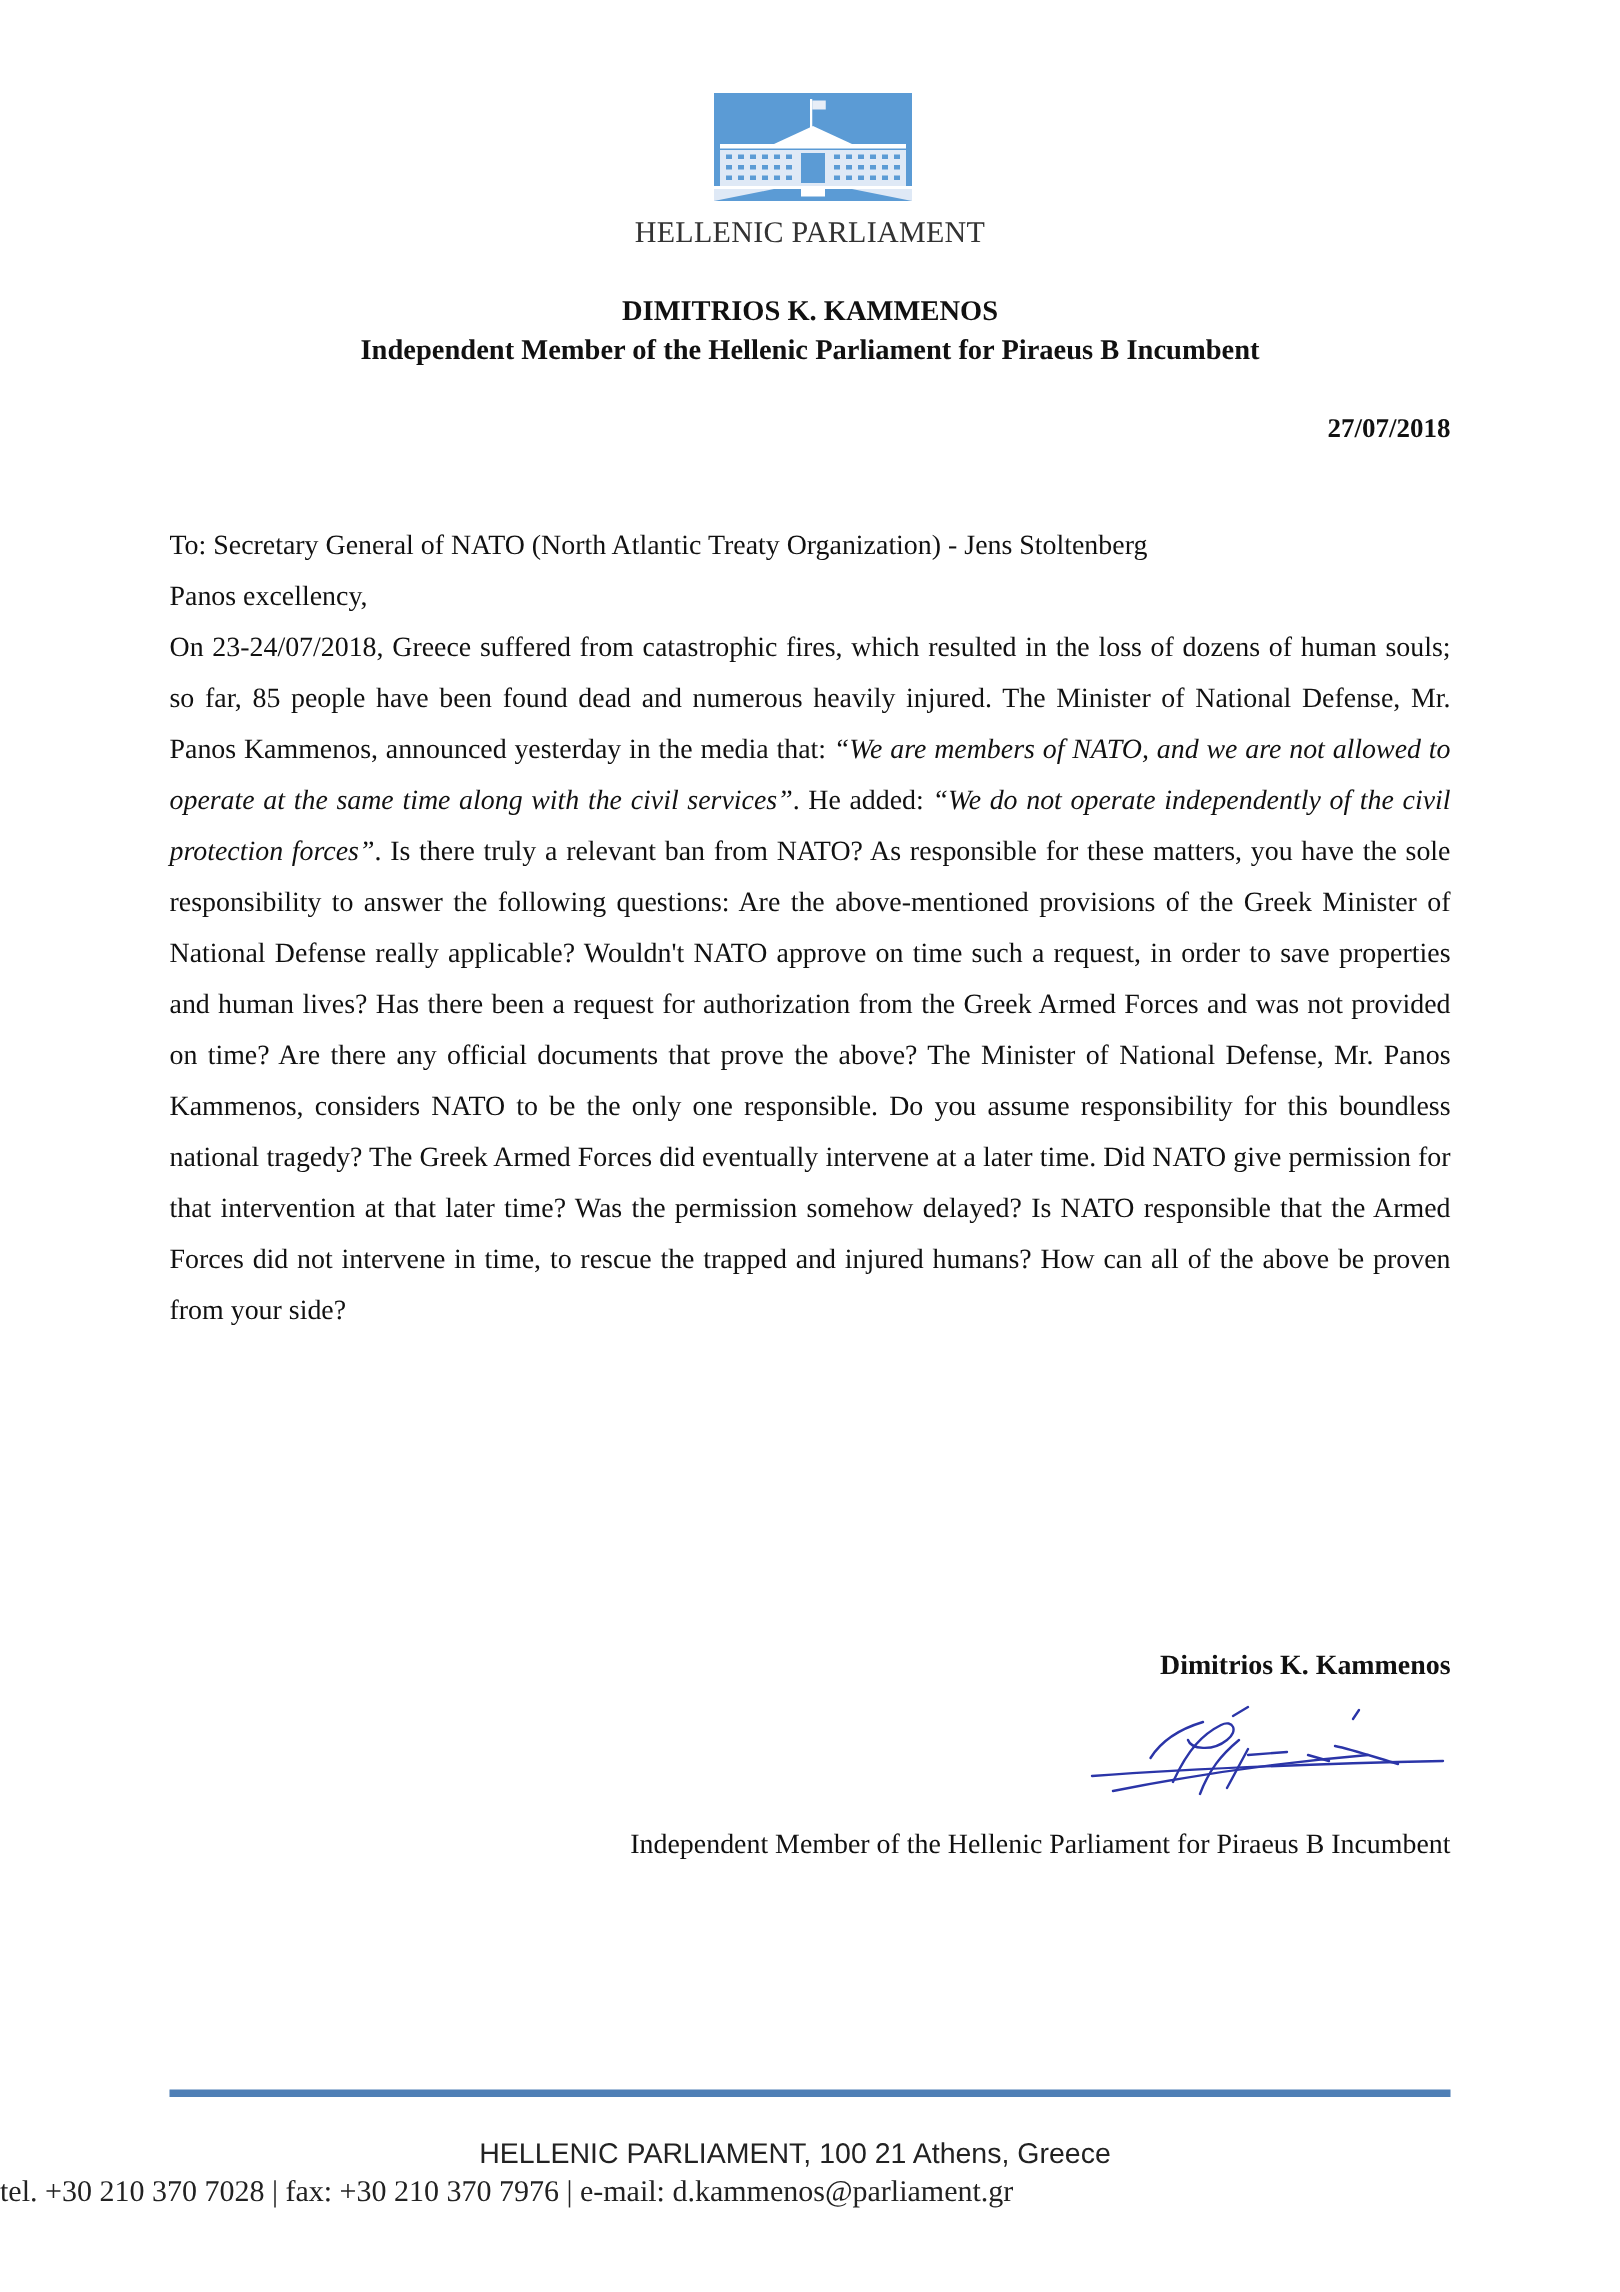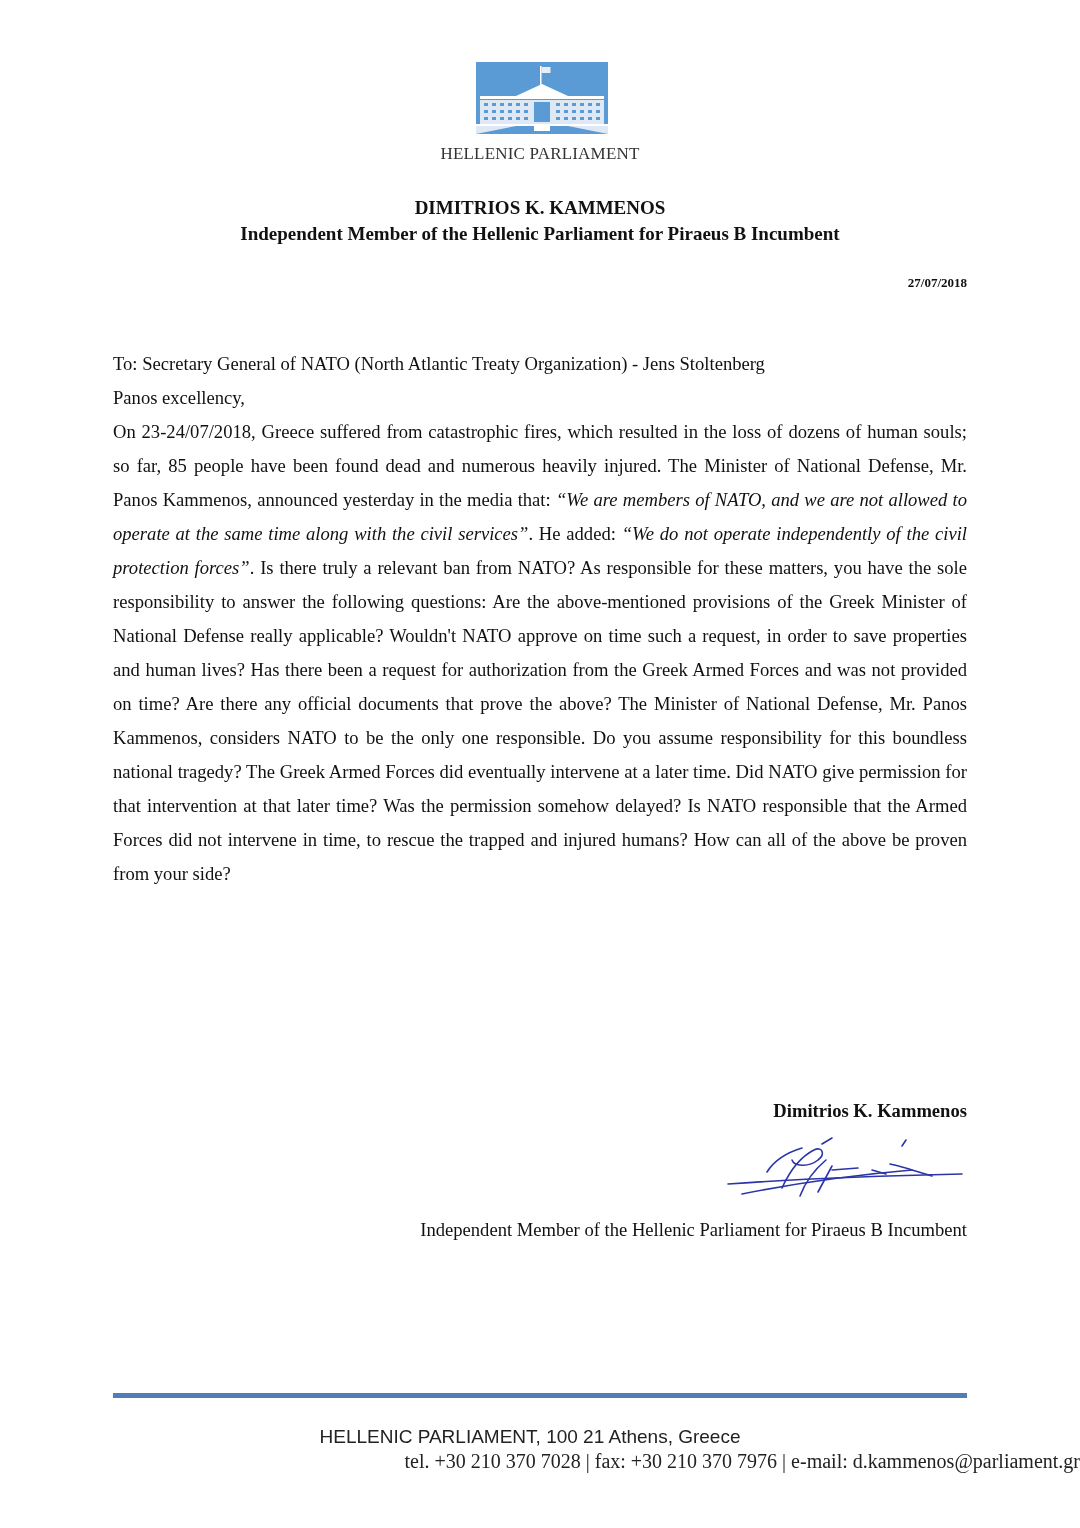--- a/index.html
+++ b/index.html
@@ -1,31 +1,31 @@
 <!DOCTYPE html>
 <html><head>
 <meta charset="utf-8">
 <style>
   html, body { margin:0; padding:0; background:#ffffff; }
   body { width:1080px; height:1528px; position:relative; overflow:hidden; color:#111; font-family:"Liberation Serif","DejaVu Serif",serif; }
   .logo { position:absolute; left:476px; top:62px; width:132px; height:72px; }
-  .logo-text { position:absolute; left:0; width:1080px; top:144px; text-align:center; font-size:17px; letter-spacing:0.2px; color:#333; }
+  .logo-text { position:absolute; left:0; width:1080px; top:144px; text-align:center; font-size:20px; letter-spacing:0.2px; color:#333; }
   .author-name { position:absolute; left:0; width:1080px; top:197px; text-align:center; font-weight:bold; font-size:19px; }
   .author-role { position:absolute; left:0; width:1080px; top:223px; text-align:center; font-weight:bold; font-size:19px; }
-  .date { position:absolute; right:113px; top:275px; font-weight:bold; font-size:13px; }
+  .date { position:absolute; right:113px; top:275px; font-weight:bold; font-size:18px; }
   .content { position:absolute; left:113px; width:854px; top:347px; font-size:18.6px; line-height:34px; text-align:justify; }
   .recipient { font-weight:normal; }
   .content p { margin:0; }
   .content em { font-style:italic; }
   .sig-name { position:absolute; right:113px; top:1100px; font-weight:bold; font-size:18.6px; }
   .signature { position:absolute; left:722px; top:1136px; width:245px; height:70px; }
   .sig-role { position:absolute; right:113px; top:1219px; font-size:18.6px; }
   .footer-rule { position:absolute; left:113px; width:854px; top:1393px; height:5px; background:#4f7fb6; }
   .footer-line1 { position:absolute; left:0; width:1060px; top:1426px; text-align:center; font-family:"Liberation Sans","DejaVu Sans",sans-serif; font-size:19px; color:#222; }
-  .footer-line2 { position:absolute; left:0; width:1080px; top:1450px; text-align:right; font-size:20px; color:#222; }
+  .footer-line2 { position:absolute; left:0; width:1080px; top:1450px; text-align:left; font-size:20px; color:#222; }
 </style>
 </head>
 <body>
 
 <svg class="logo" viewBox="0 0 132 72" xmlns="http://www.w3.org/2000/svg">
   <rect x="0" y="0" width="132" height="72" fill="#5b9bd5"></rect>
 
   <rect x="64" y="4" width="1.5" height="20" fill="#ffffff"></rect>
   <rect x="65.5" y="5" width="9" height="6" fill="#e8eef7"></rect>
 

